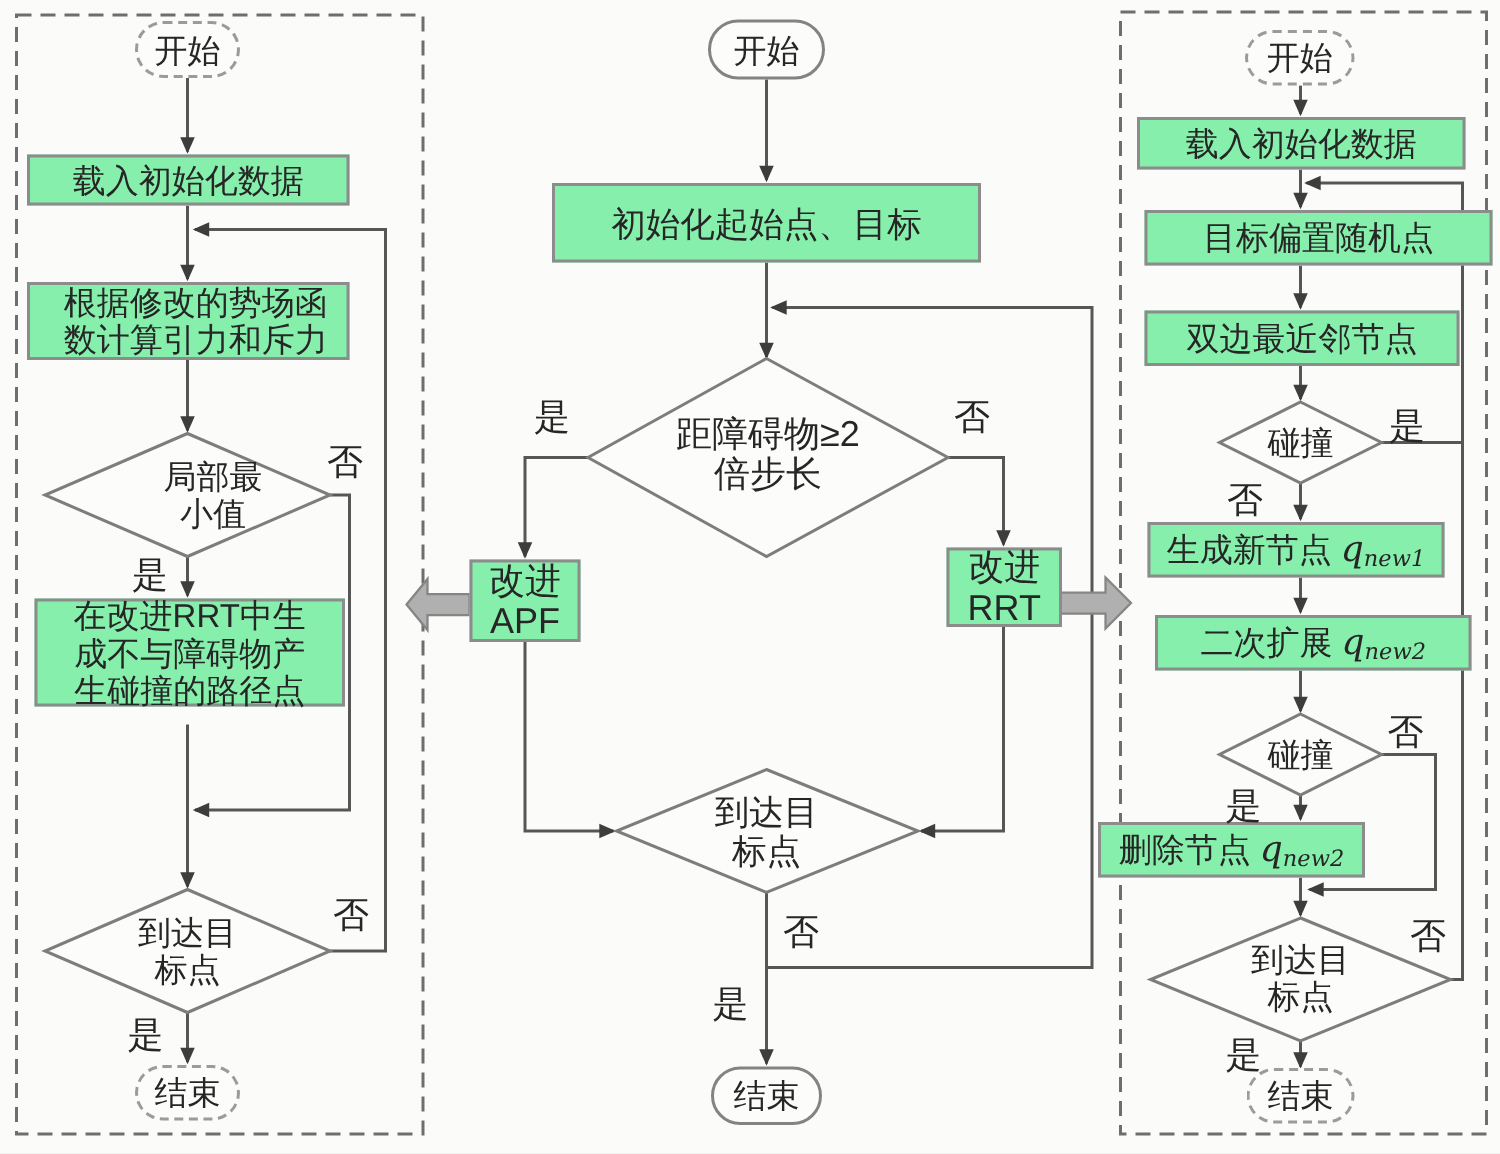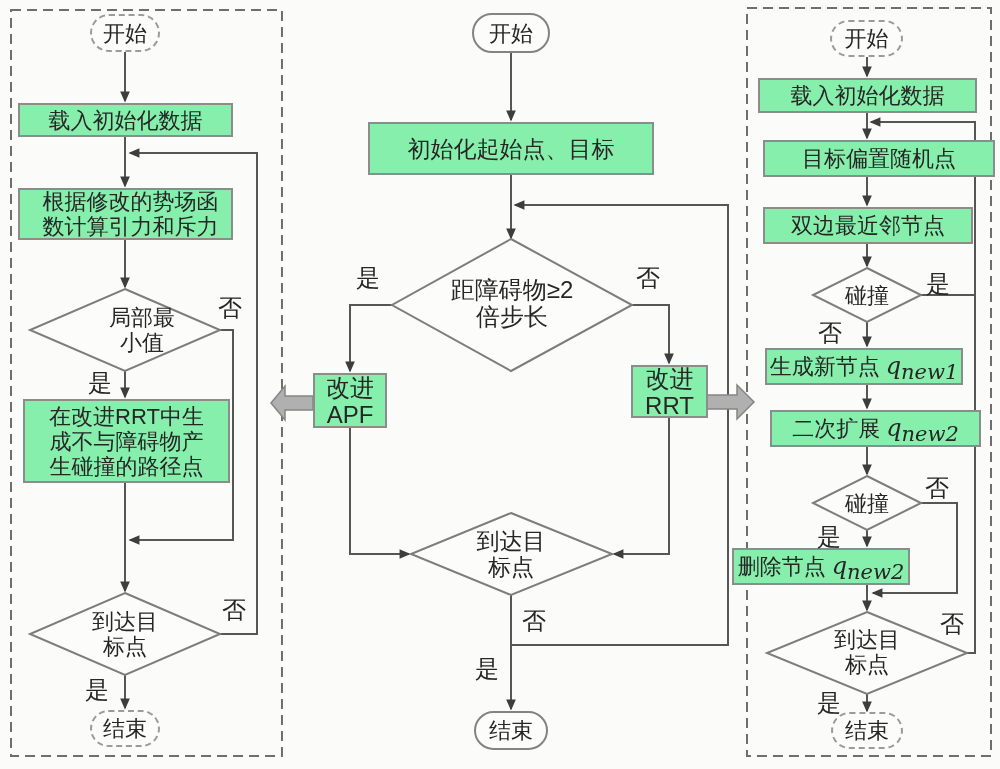--- a/index.html
+++ b/index.html
@@ -19,21 +19,21 @@
   .t23{font-size:23px;line-height:26px;}
   .t24{font-size:24px;line-height:27px;}
   .dtext{position:absolute;transform:translate(-50%,-50%);text-align:center;
     white-space:nowrap;z-index:4;}
   .lbl{position:absolute;transform:translate(-50%,-50%);font-size:24px;z-index:4;}
   .line{display:block;}
   .qline{display:flex;align-items:center;justify-content:center;}
   .qv{font-family:"DejaVu Serif","Liberation Serif",serif;font-style:italic;
     font-size:24px;margin-left:6px;}
   .qs{font-family:"DejaVu Serif","Liberation Serif",serif;font-style:italic;
-    font-size:21px;position:relative;top:6px;}
+    font-size:15px;position:relative;top:6px;}
 </style>
 </head>
 <body>
 
 <div class="stage">
 
   <svg width="1000" height="769" viewBox="0 0 1000 769">
     <defs>
       <marker id="ah" viewBox="0 0 10 10" refX="8.6" refY="5" markerWidth="13" markerHeight="11" markerUnits="userSpaceOnUse" orient="auto-start-reverse">
         <path d="M0,0.6 L10,5 L0,9.4 z" fill="#3d3d3d"></path>
@@ -108,21 +108,21 @@
     <span class="line">数计算引力和斥力</span>
   </div>
 
   <div class="dtext t22" style="left:114px;top:330px;margin-left:28px;">
     <span class="line">局部最</span>
     <span class="line">小值</span>
   </div>
   <div class="lbl" style="left:230px;top:308px;">否</div>
   <div class="lbl" style="left:100px;top:383px;">是</div>
 
-  <div class="node box t22" style="left:23px;top:399px;width:207px;height:84px;">
+  <div class="node box t22" style="left:23px;top:399px;width:207px;height:72px;">
     <span class="line">在改进RRT中生</span>
     <span class="line">成不与障碍物产</span>
     <span class="line">生碰撞的路径点</span>
   </div>
 
   <div class="dtext t22" style="left:125px;top:634px;">
     <span class="line">到达目</span>
     <span class="line">标点</span>
   </div>
   <div class="lbl" style="left:234px;top:610px;">否</div>

